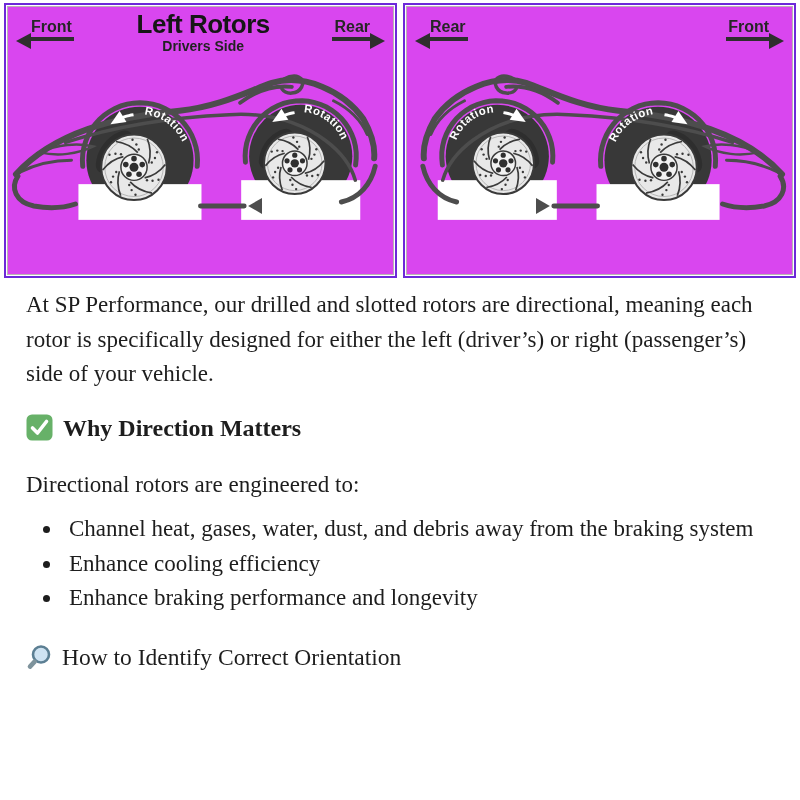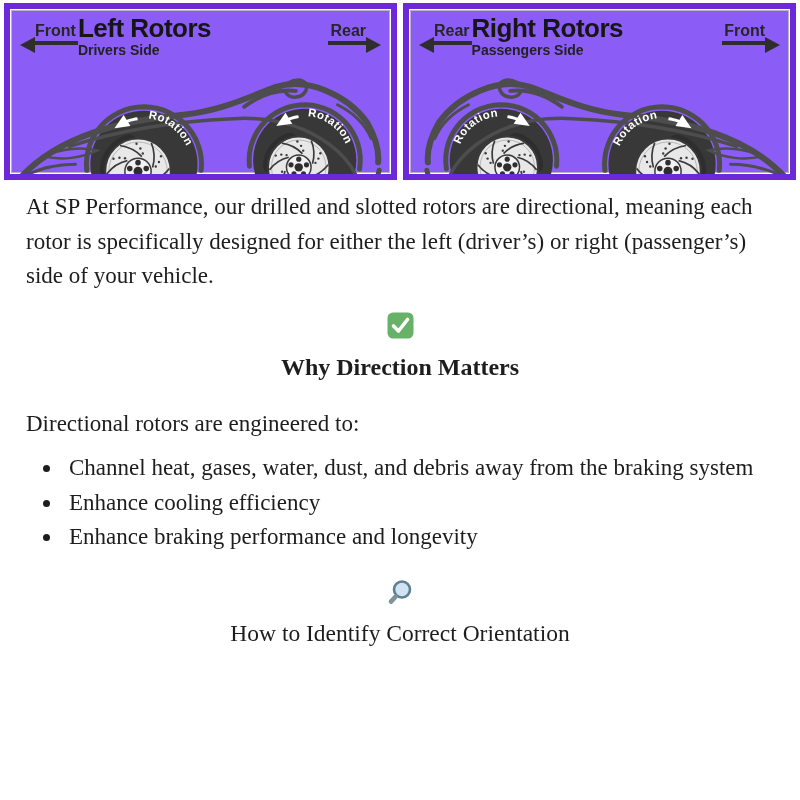--- a/index.html
+++ b/index.html
@@ -2,47 +2,47 @@
 <html><head>
 <meta charset="utf-8">
 <style>
   * { margin:0; padding:0; box-sizing:border-box; }
   html,body { width:800px; background:#ffffff; }
   body { font-family:"Liberation Serif", serif; color:#1d1d1d; }
 
   
   .diagram { display:flex; gap:6px; padding:3px 4px 0 4px; }
   .panel {
-    width:393px; height:177px; background:#8b5cf6;
-    border:6px solid #6d28d9;
+    width:393px; height:275px; background:#d946ef;
+    border:2px solid #6d28d9;
     box-shadow: inset 0 0 0 1px #ffffff, inset 0 0 0 2px #b9b3b3;
     overflow:hidden;
   }
   .panel-head {
     display:flex; justify-content:space-between; align-items:flex-start;
     padding:8px 10px 0 10px; height:52px;
     font-family:"Liberation Sans", sans-serif;
   }
-  .titles { flex:1; margin-top:-2px; }
+  .titles { text-align:center; flex:1; margin-top:-2px; }
   .panel-title { font-weight:bold; font-size:26px; letter-spacing:-0.5px; color:#161616; line-height:1.05; }
   .panel-sub { font-weight:bold; font-size:14px; color:#222; }
   .dir { display:flex; align-items:flex-end; margin-top:6px; }
   .dir-text {
     font-weight:bold; font-size:16px; color:#262626;
     border-bottom:4px solid #2e2e2e; padding:0 2px 1px 2px; line-height:1.05;
   }
   .tri { width:0; height:0; border-top:8px solid transparent; border-bottom:8px solid transparent; position:relative; top:8px; }
   .tri-left  { border-right:15px solid #2e2e2e; margin-right:-2px; }
   .tri-right { border-left:15px solid #2e2e2e; margin-left:-2px; }
   svg.car { display:block; width:387px; height:163px; }
 
   
   .article { padding:10px 26px 0 26px; font-size:23px; line-height:1.5; }
   .intro { }
-  .sec-head { display:flex; align-items:center; gap:10px;flex-direction:column; }
+  .sec-head { display:flex; align-items:center; gap:10px; }
   .sec-head.bold { font-weight:bold; font-size:24px; margin-top:18px; }
   .sec-head.plain { font-weight:normal; font-size:23.5px; margin-top:24px; }
   .lead { margin-top:22px;font-family:Liberation Serif, serif; }
   ul { margin-top:10px; padding-left:37px; }
   li { padding-left:6px; }
   ul.second { margin-top:20px; }
   .emoji { flex:0 0 auto; display:inline-flex; }
 </style>
 </head>
 <body>
@@ -162,24 +162,20 @@
         <text font-family="Liberation Sans, sans-serif" font-size="11.5" font-weight="bold" fill="#ffffff" letter-spacing="0.5"><textPath href="#tpL1" startOffset="60%" text-anchor="middle">Rotation</textPath></text>
       </svg>
   </div>
 
   <div class="panel">
     <div class="panel-head">
       <div class="dir">
         <span class="tri tri-left"></span>
         <span class="dir-text">Rear</span>
       </div>
-      <div class="titles">
-        <div class="panel-title">Right Rotors</div>
-        <div class="panel-sub">Passengers Side</div>
-      </div>
       <div class="dir">
         <span class="dir-text">Front</span>
         <span class="tri tri-right"></span>
       </div>
     </div>
     <svg class="car" viewBox="0 0 390 164">
         <circle cx="255" cy="104" r="54" fill="#383838"></circle>
         <circle cx="93" cy="100" r="52" fill="#383838"></circle>
         <rect x="193" y="128" width="124" height="36" fill="#ffffff"></rect>
         <rect x="33" y="124" width="120" height="40" fill="#ffffff"></rect>

